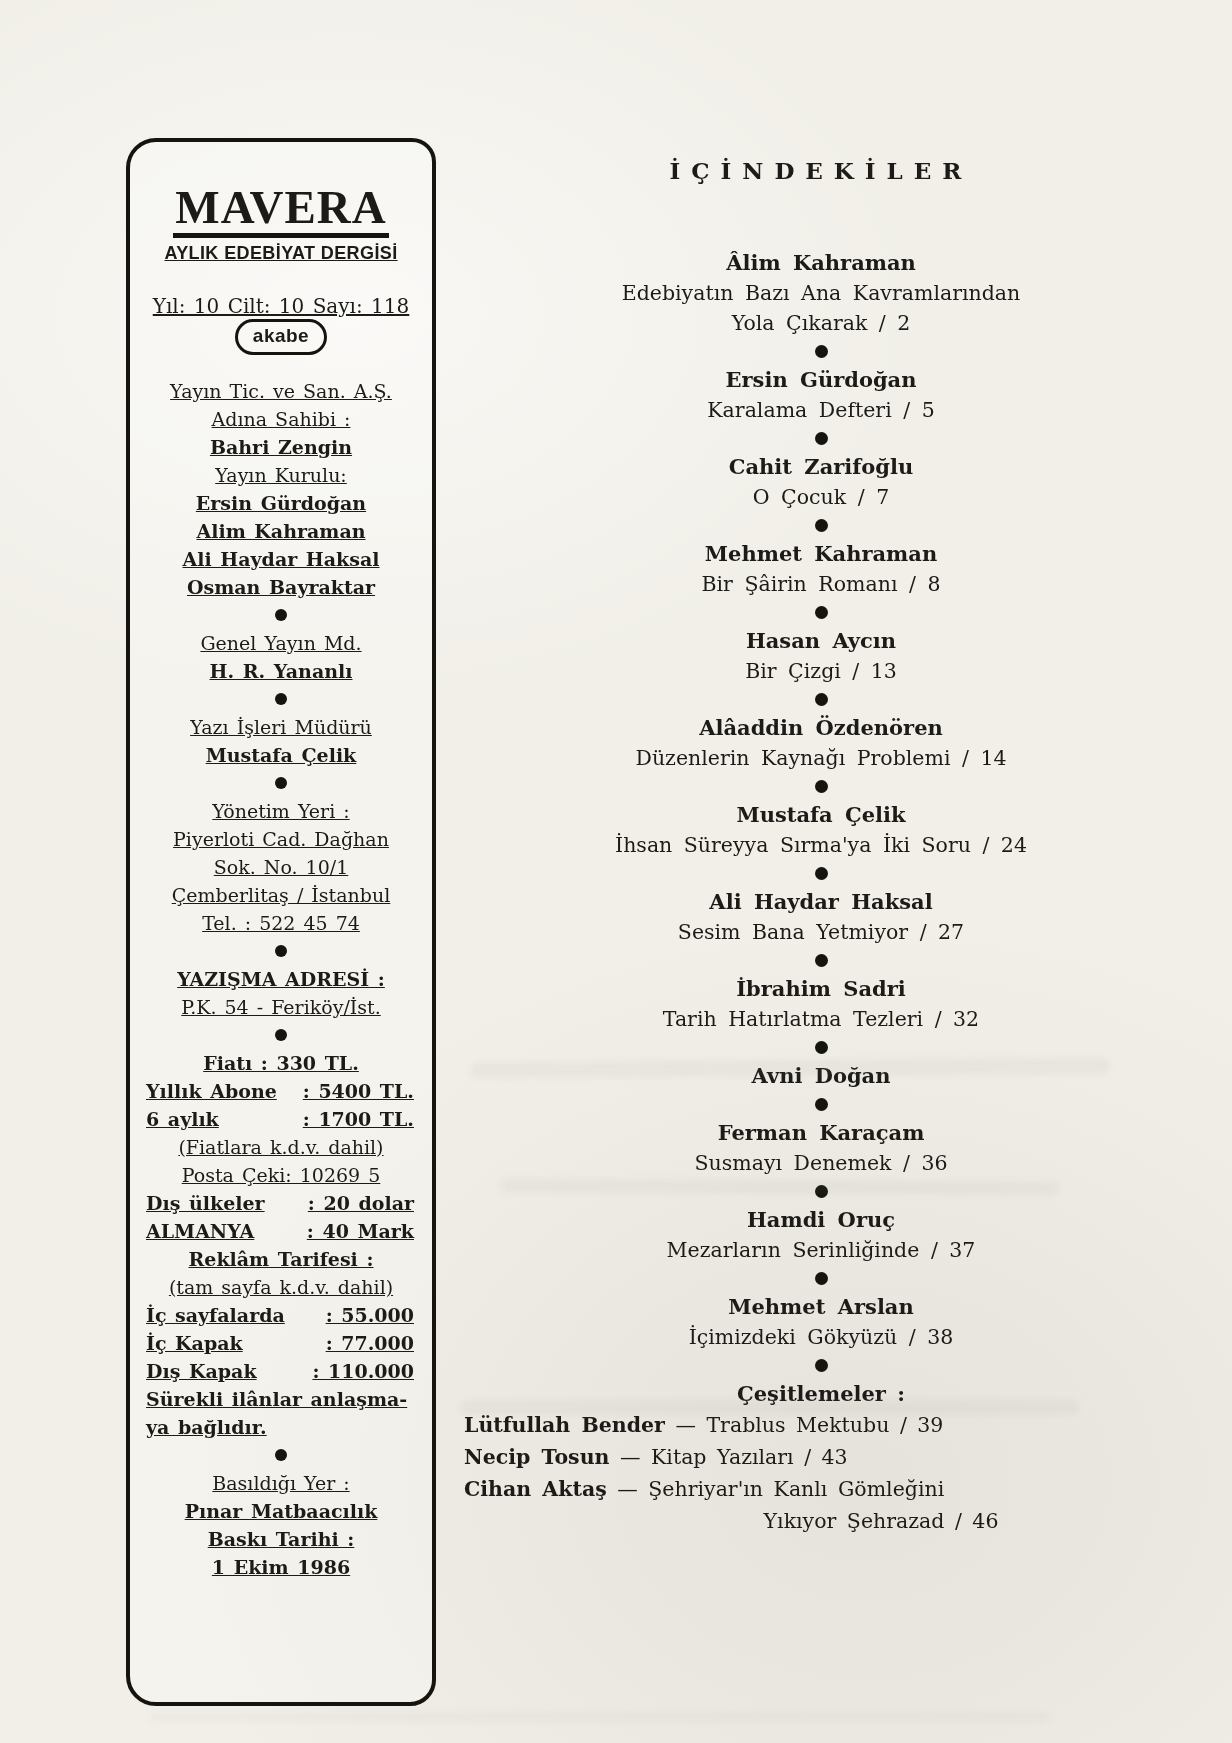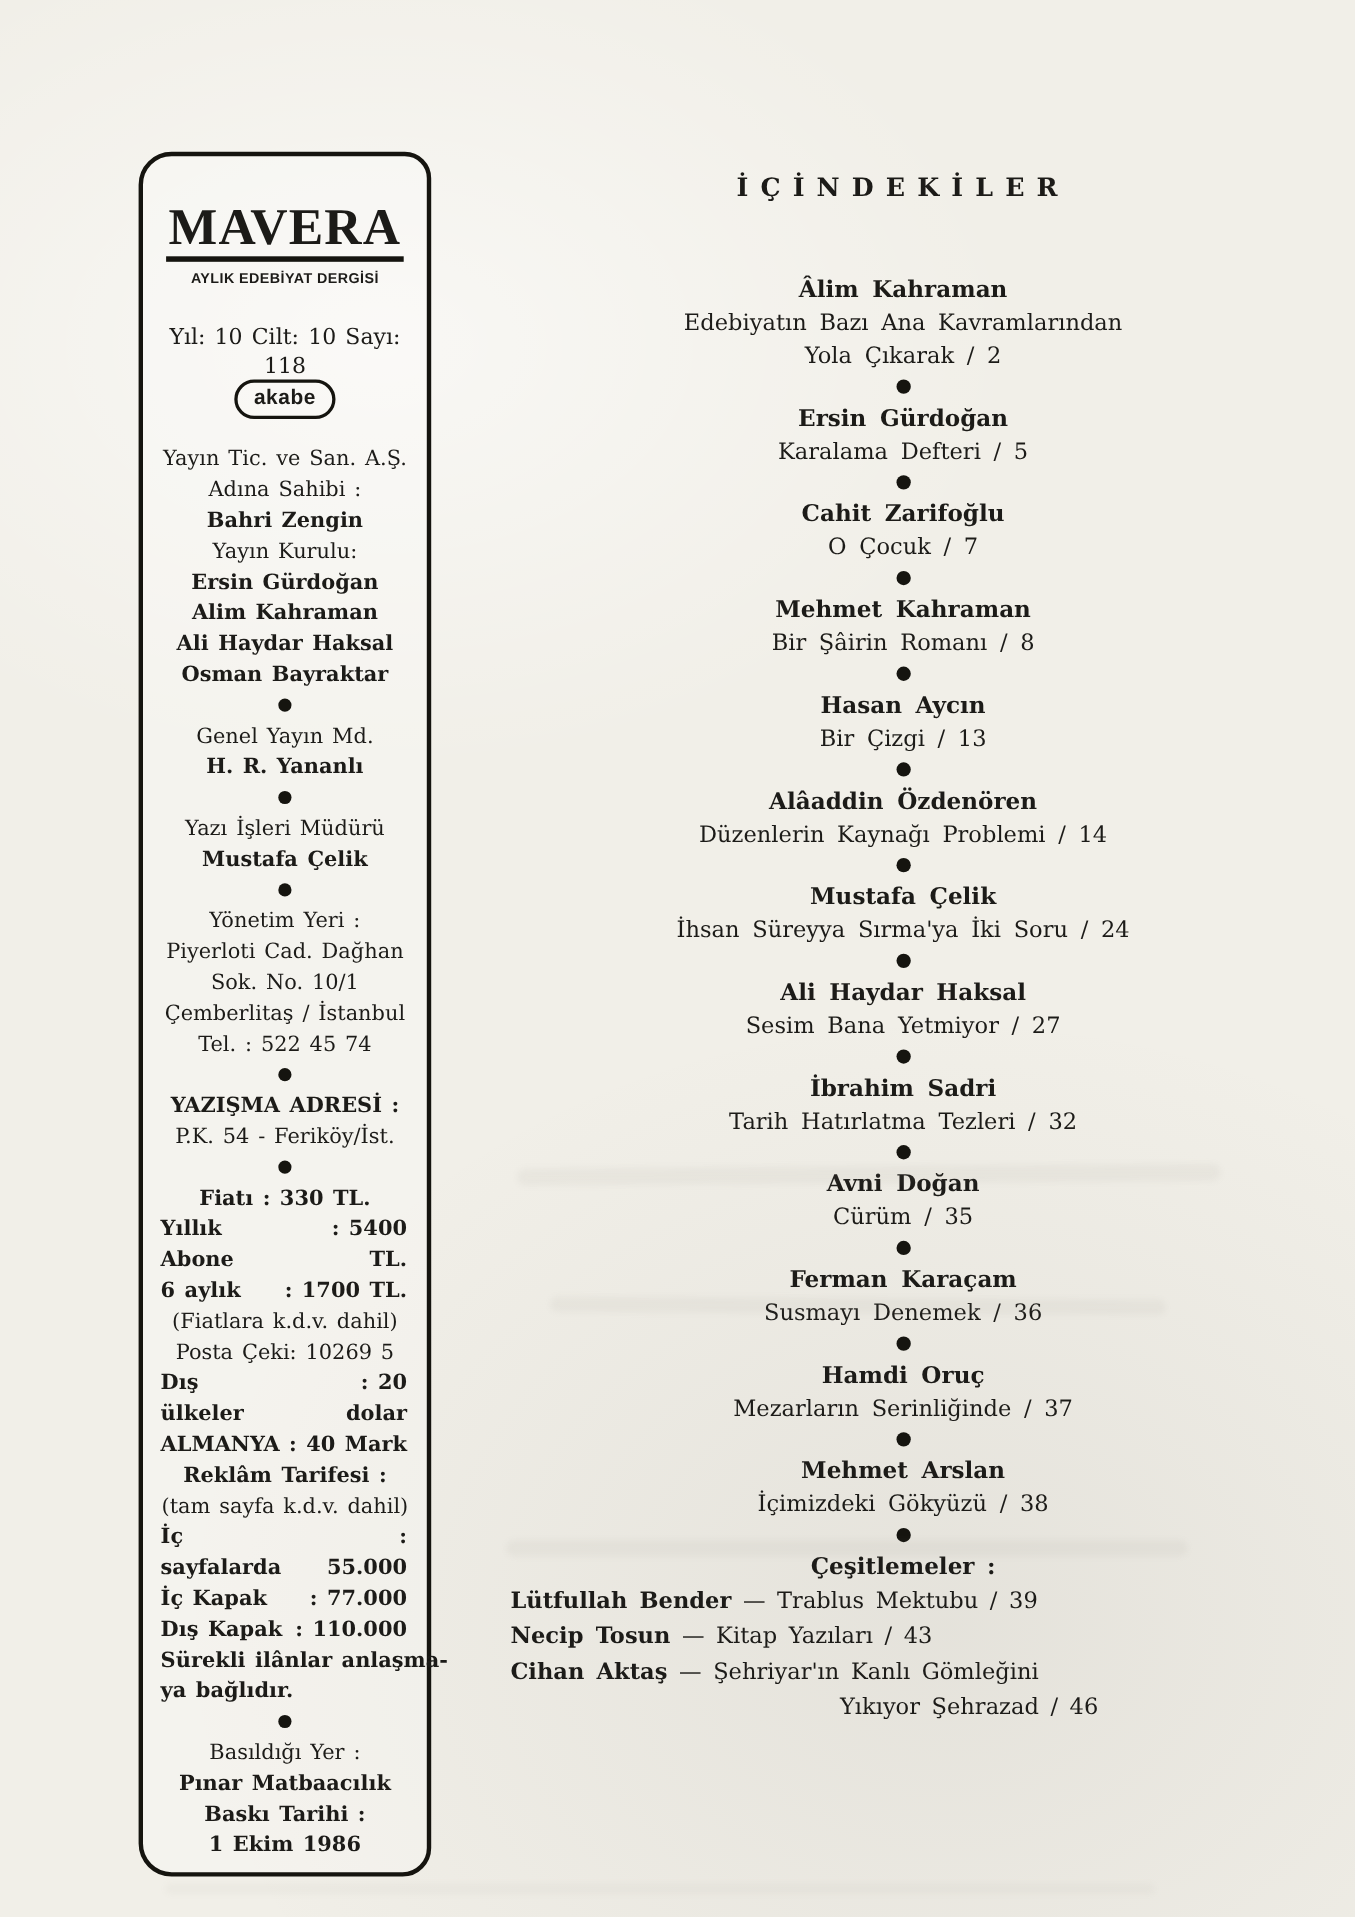--- a/index.html
+++ b/index.html
@@ -11,37 +11,38 @@
   }
   .page{
     position:absolute;inset:0;
     background:
       radial-gradient(ellipse 900px 600px at 28% 18%, rgba(255,255,255,.55), rgba(255,255,255,0) 65%),
       radial-gradient(ellipse 1000px 800px at 70% 85%, rgba(120,115,105,.10), rgba(255,255,255,0) 70%),
       #f1efe8;
   }
   
   .masthead-box{
-    position:absolute;left:126px;top:138px;width:266px;height:1568px;
+    position:absolute;left:126px;top:138px;width:310px;height:1568px;
     box-sizing:border-box;
     border:4px solid #15140f;
     border-radius:30px 24px 26px 30px;
     padding:40px 10px 18px;
     text-align:center;
     background:rgba(255,255,255,.25);
+    text-decoration:underline;
   }
   .logo{
     display:inline-block;
     font-family:"Liberation Serif", serif;
     font-weight:bold;font-size:47px;line-height:50px;letter-spacing:1px;
     border-bottom:5px solid #15140f;padding:0 2px 1px;
   }
   .tagline{
     font-family:"Liberation Sans", sans-serif;
-    font-weight:bold;font-size:13px;line-height:20px;margin-top:5px;letter-spacing:.4px;
+    font-weight:bold;font-size:18px;line-height:20px;margin-top:5px;letter-spacing:.4px;
   }
   .issue-line{font-size:20px;line-height:26px;margin-top:30px;word-spacing:2px;}
   .badge-wrap{}
   .badge{
     display:inline-block;
     font-family:"Liberation Sans", sans-serif;
     font-weight:bold;font-size:19px;line-height:22px;
     border:3.5px solid #15140f;border-radius:999px;
     padding:3px 15px 5px;letter-spacing:.5px;
   }
@@ -236,21 +237,20 @@
     </div>
 
     <div class="entry">
       <div class="author">İbrahim Sadri</div>
       <div class="tline">Tarih Hatırlatma Tezleri / 32</div>
       <div class="dot"></div>
     </div>
 
     <div class="entry">
       <div class="author">Avni Doğan</div>
-      <div class="tline">Cürüm / 35</div>
       <div class="dot"></div>
     </div>
 
     <div class="entry">
       <div class="author">Ferman Karaçam</div>
       <div class="tline">Susmayı Denemek / 36</div>
       <div class="dot"></div>
     </div>
 
     <div class="entry">

